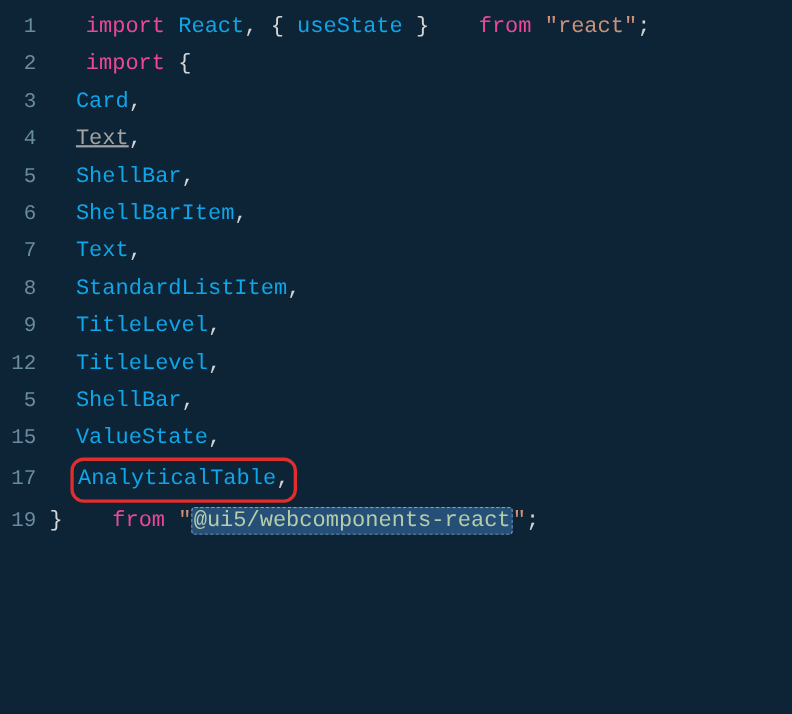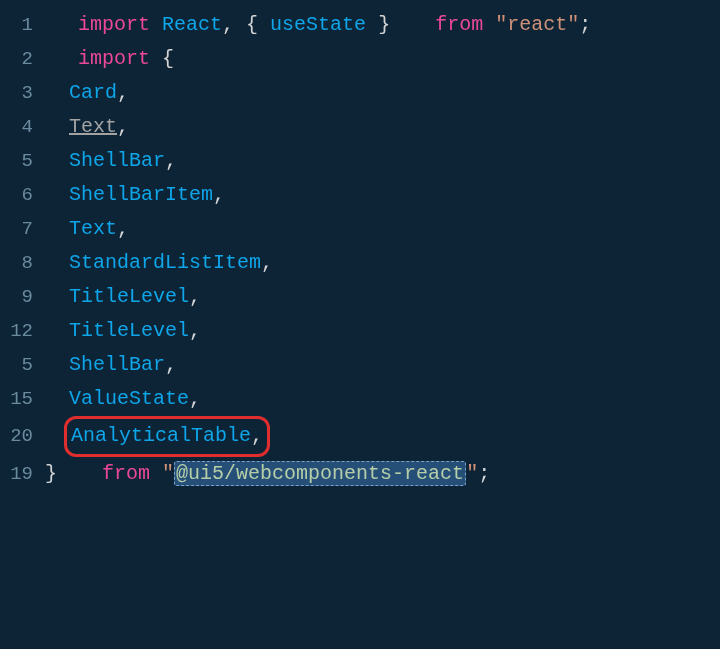--- a/index.html
+++ b/index.html
@@ -119,21 +119,21 @@
   </div>
 
 
   <div class="code-line">
     <div class="gutter">15</div>
     <div class="code-content"><span class="tok-punc">  </span><span class="tok-default">ValueState</span><span class="tok-punc">,</span></div>
   </div>
 
 
   <div class="code-line">
-    <div class="gutter">20</div>
+    <div class="gutter">17</div>
     <div class="code-content"><span class="tok-punc">  </span><span class="red-annot"><span class="tok-default">AnalyticalTable</span><span class="tok-punc">,</span></span></div>
   </div>
 
 
   <div class="code-line">
     <div class="gutter">19</div>
     <div class="code-content"><span class="tok-punc">}</span><span class="tok-punc"> </span><span class="tok-keyword">from</span><span class="tok-punc"> </span><span class="tok-string">"</span><span class="hl-string-box">@ui5/webcomponents-react</span><span class="tok-string">"</span><span class="tok-punc">;</span></div>
   </div>
 
 </div>

